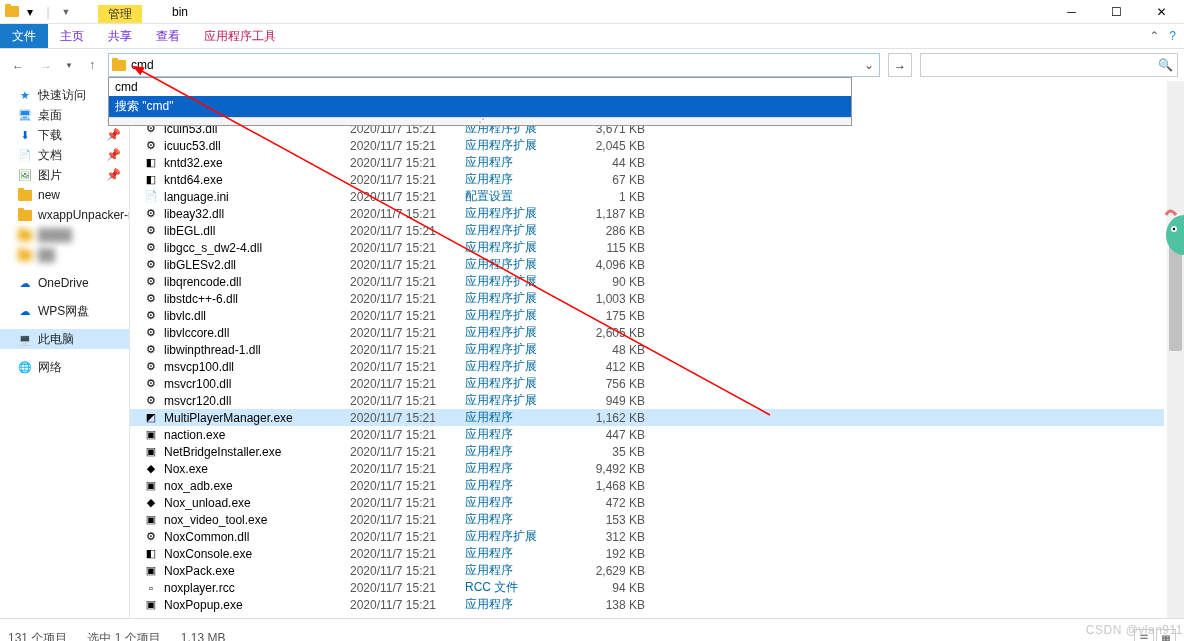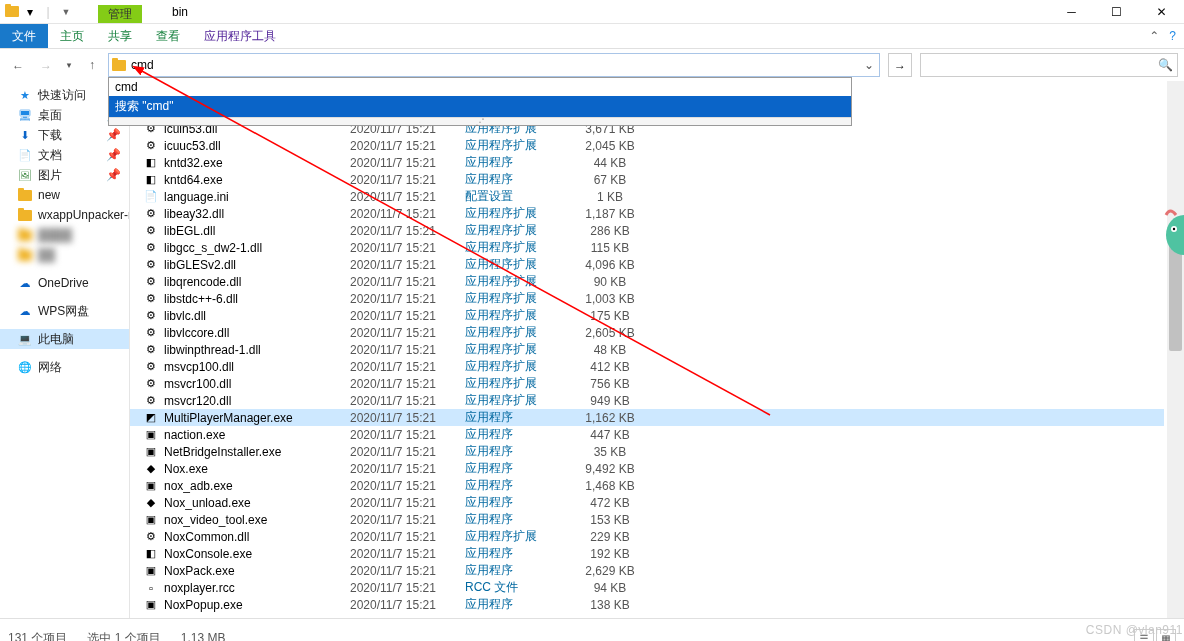--- a/index.html
+++ b/index.html
@@ -3,30 +3,30 @@
 <meta charset="utf-8">
 <style>
 * { margin:0; padding:0; box-sizing:border-box; font-family:"Segoe UI","Microsoft YaHei",sans-serif; font-size:12px; }
 body { background:#fff; width:1184px; height:641px; overflow:hidden; position:relative; color:#000; }
 
 
 .titlebar { height:24px; display:flex; align-items:center; background:#fff; border-bottom:1px solid #e5e5e5; }
 .titlebar .qat { display:flex; align-items:center; gap:2px; padding:0 4px; }
 .titlebar .qat .ico { width:16px; height:16px; display:flex; align-items:center; justify-content:center; }
 .tab-group { display:flex; height:100%; align-items:flex-end; margin-left:20px; }
-.context-tab { background:#84cc16; color:#333; padding:2px 10px; height:18px; display:flex; align-items:center; }
+.context-tab { background:#fde047; color:#333; padding:2px 10px; height:18px; display:flex; align-items:center; }
 .title-label { margin-left:30px; align-self:center; }
 .win-controls { margin-left:auto; display:flex; }
 .win-btn { width:45px; height:24px; display:flex; align-items:center; justify-content:center; }
 
 
 .ribbon { height:25px; display:flex; align-items:stretch; border-bottom:1px solid #e0e0e0; background:#fff; }
 .file-tab { background:#1979ca; color:#fff; padding:0 12px; display:flex; align-items:center; }
-.r-tab { padding:0 12px; display:flex; align-items:center; color:#15803d; }
-.ctx-tab { color:#4c1d95; }
+.r-tab { padding:0 12px; display:flex; align-items:center; color:#6d28d9; }
+.ctx-tab { color:#be185d; }
 
 
 .navrow { height:32px; display:flex; align-items:center; padding:2px 6px; gap:4px; position:relative; }
 .nav-btn { width:24px; height:24px; display:flex; align-items:center; justify-content:center; color:#555; }
 .addr-wrap { flex:0 0 772px; position:relative; }
 .addr { height:24px; border:1px solid #a9c5e7; display:flex; align-items:center; background:#fff; position:relative; }
 .addr .foldericon { width:20px; display:flex; justify-content:center; }
 .addr input { border:none; outline:none; flex:1; font-size:12px; padding-left:2px; }
 .addr .chev { width:20px; display:flex; justify-content:center; color:#555; }
 .go-btn { width:24px; height:24px; border:1px solid #ccc; display:flex; align-items:center; justify-content:center; margin-left:4px;}
@@ -49,21 +49,21 @@
 .star{color:#1e88e5;} .dl{color:#0a64c8;} .doc{color:#555;} .pic{color:#2e7d32;} .fold{color:#f0b429;} .cloud{color:#0a64c8;} .pc{color:#555;} .net{color:#2e7d32;}
 
 .content { flex:1; position:relative; overflow:hidden; }
 .filelist { position:absolute; left:0; right:20px; top:0; bottom:0; overflow:hidden; padding-top:5px; }
 .filerow { display:flex; align-items:center; height:17px; padding-left:12px; }
 .filerow.sel { background:#cde8ff; }
 .filerow .ico { width:18px; display:flex; justify-content:center; font-size:11px; }
 .filerow .name { width:190px; padding-left:4px; white-space:nowrap; overflow:hidden; }
 .filerow .date { width:115px; color:#555; }
 .filerow .type { width:110px; color:#0369a1; }
-.filerow .size { width:70px; text-align:center; color:#555; }
+.filerow .size { width:70px; text-align:right; color:#555; }
 .scroll { position:absolute; right:0; top:0; bottom:0; width:17px; background:#f0f0f0; }
 .scroll .thumb { position:absolute; left:2px; right:2px; top:150px; height:120px; background:#c1c1c1; border-radius:2px;}
 
 
 .status { height:39px; border-top:1px solid #e0e0e0; display:flex; align-items:center; padding:0 8px; color:#555; gap:20px; }
 .status .view-btns { margin-left:auto; display:flex; gap:2px; }
 .vb { width:20px;height:18px;border:1px solid #ccc;display:flex;align-items:center;justify-content:center;font-size:10px;}
 
 
 .arrow-svg { position:absolute; left:0; top:0; width:1184px; height:641px; pointer-events:none; z-index:100; }
@@ -271,21 +271,21 @@
         </div>
         <div class="filerow">
           <span class="ico">⚙</span>
           <span class="name">libEGL.dll</span>
           <span class="date">2020/11/7 15:21</span>
           <span class="type">应用程序扩展</span>
           <span class="size">286 KB</span>
         </div>
         <div class="filerow">
           <span class="ico">⚙</span>
-          <span class="name">libgcc_s_dw2-1.dll</span>
+          <span class="name">libgcc_s_dw2-4.dll</span>
           <span class="date">2020/11/7 15:21</span>
           <span class="type">应用程序扩展</span>
           <span class="size">115 KB</span>
         </div>
         <div class="filerow">
           <span class="ico">⚙</span>
           <span class="name">libGLESv2.dll</span>
           <span class="date">2020/11/7 15:21</span>
           <span class="type">应用程序扩展</span>
           <span class="size">4,096 KB</span>
@@ -393,21 +393,21 @@
           <span class="name">nox_video_tool.exe</span>
           <span class="date">2020/11/7 15:21</span>
           <span class="type">应用程序</span>
           <span class="size">153 KB</span>
         </div>
         <div class="filerow">
           <span class="ico">⚙</span>
           <span class="name">NoxCommon.dll</span>
           <span class="date">2020/11/7 15:21</span>
           <span class="type">应用程序扩展</span>
-          <span class="size">229 KB</span>
+          <span class="size">312 KB</span>
         </div>
         <div class="filerow">
           <span class="ico">◧</span>
           <span class="name">NoxConsole.exe</span>
           <span class="date">2020/11/7 15:21</span>
           <span class="type">应用程序</span>
           <span class="size">192 KB</span>
         </div>
         <div class="filerow">
           <span class="ico">▣</span>

